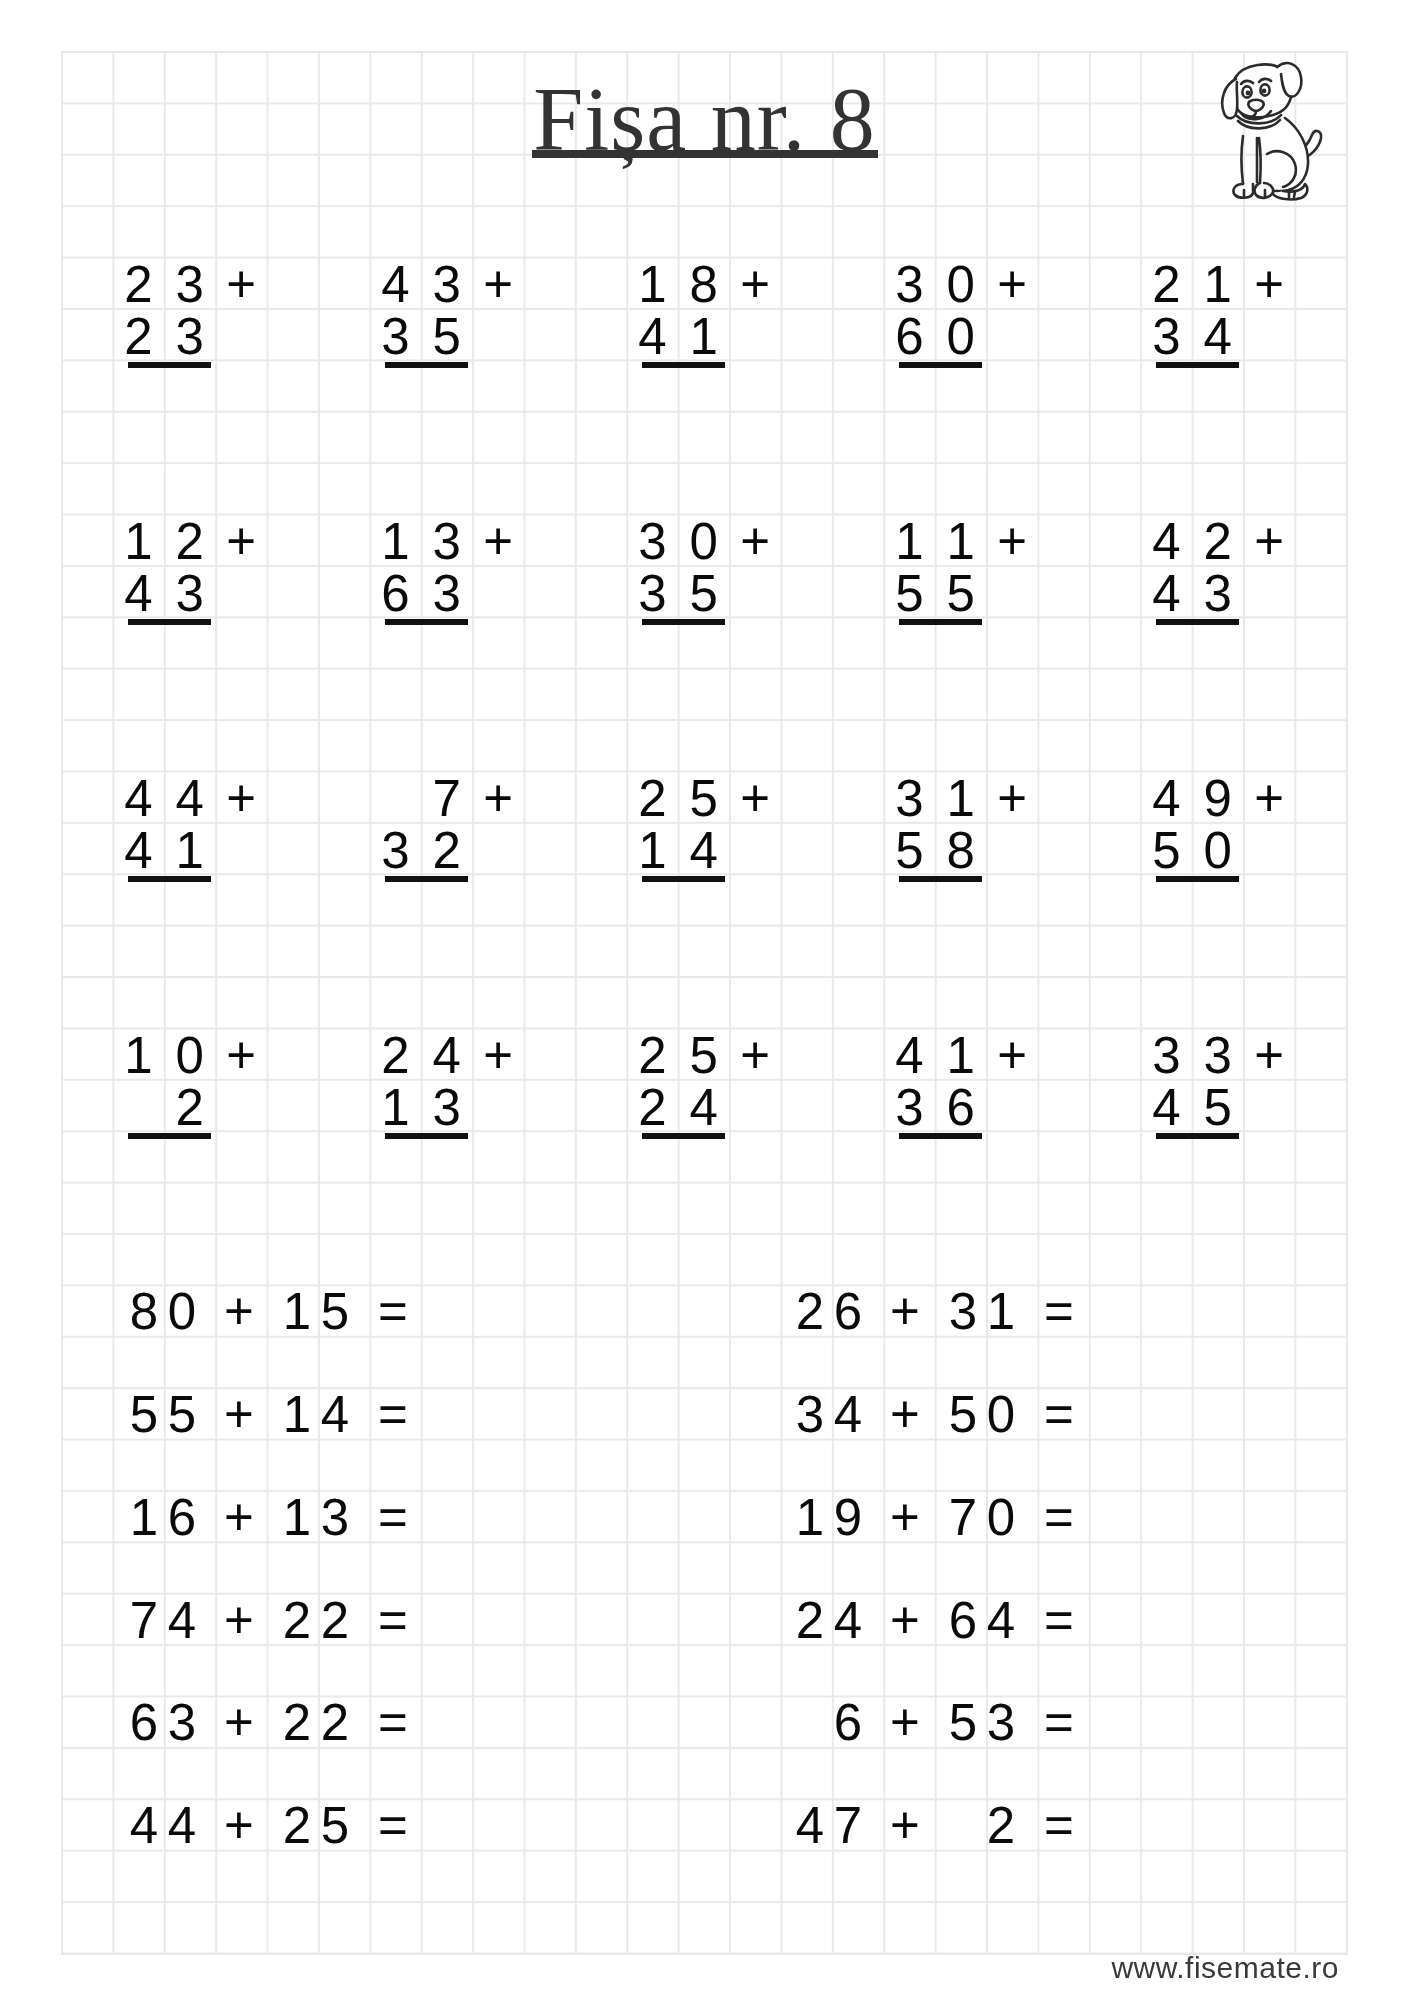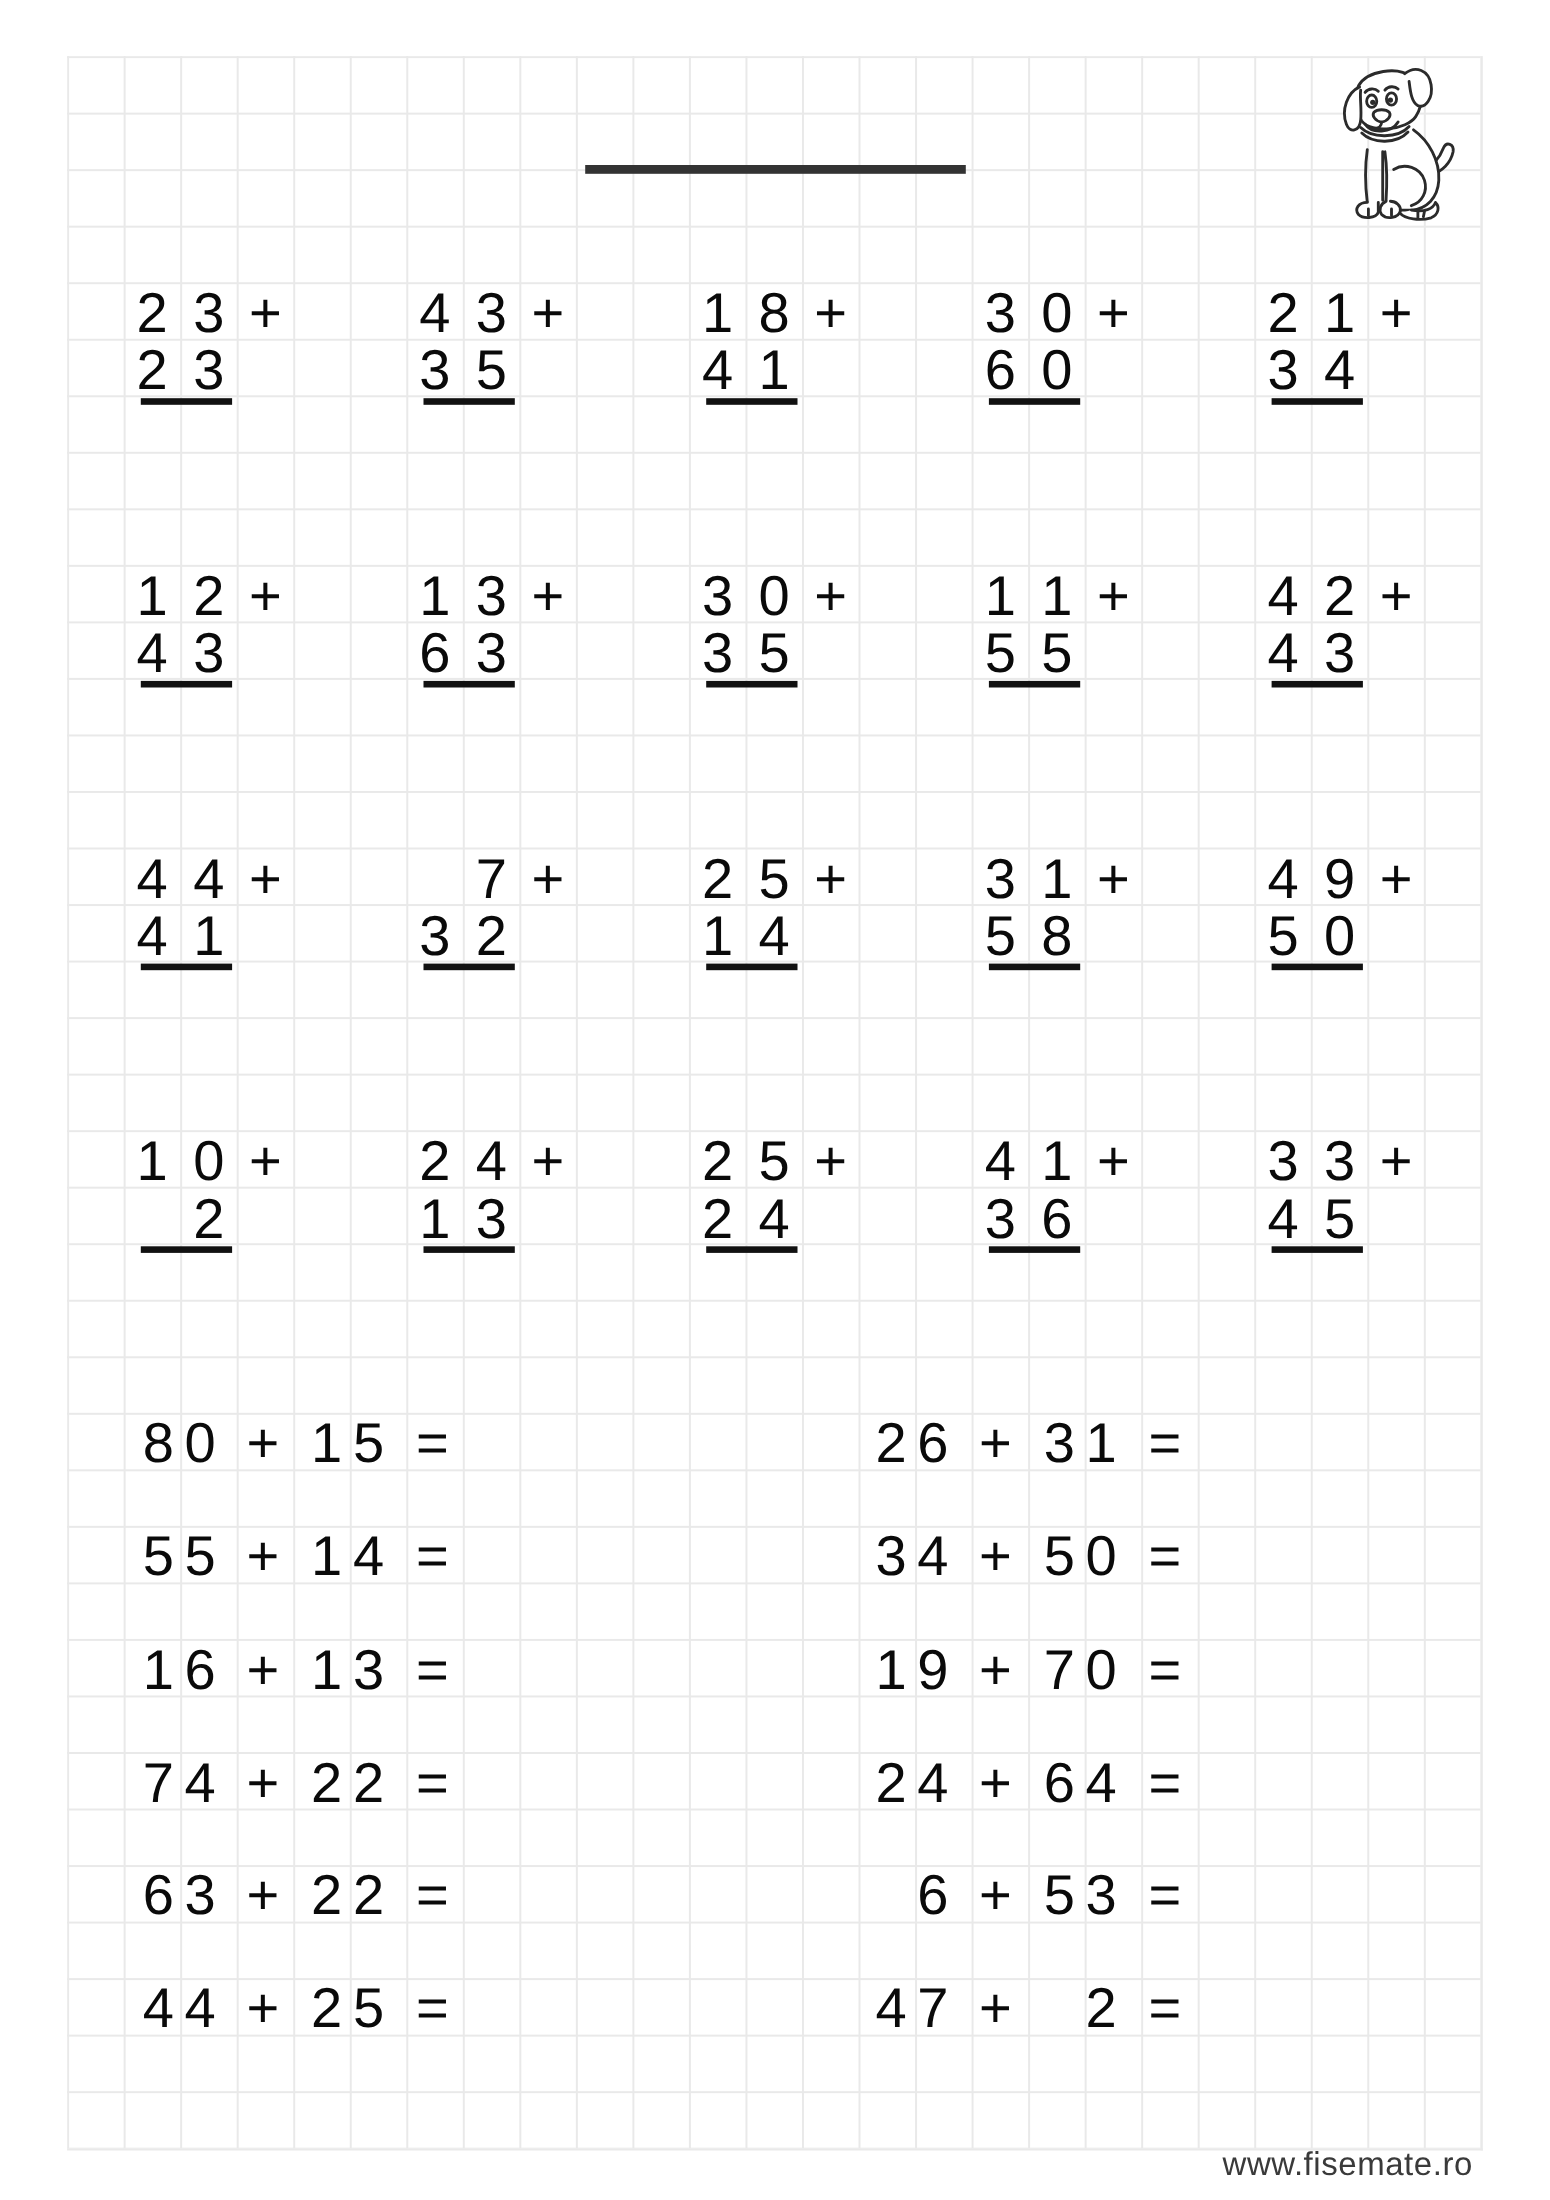--- a/index.html
+++ b/index.html
@@ -26,20 +26,21 @@
   
   .dog{position:absolute;left:1197px;top:52px;width:148px;height:155px;}
 </style>
 </head>
 <body>
 
 <div class="page">
 
   <div class="grid"></div>
 
+  <div class="title">Fișa nr. 8</div>
   <div class="title-underline"></div>
 
   <svg class="dog" viewBox="0 0 148 155" aria-hidden="true">
     <g fill="none" stroke="#2b2b2b" stroke-width="2.6" stroke-linecap="round" stroke-linejoin="round">
 
       <path d="M104,107 C114,104 122,96 124,86 C125,79 118,76 115,83 C112,91 106,98 98,101" fill="#ffffff"></path>
 
       <path d="M88,66 C102,76 112,94 111,112 C110,128 100,138 86,139 L58,139" fill="#ffffff"></path>
 
       <path d="M70,102 C80,96 94,100 98,112 C101,122 96,132 86,135" fill="#ffffff"></path>

